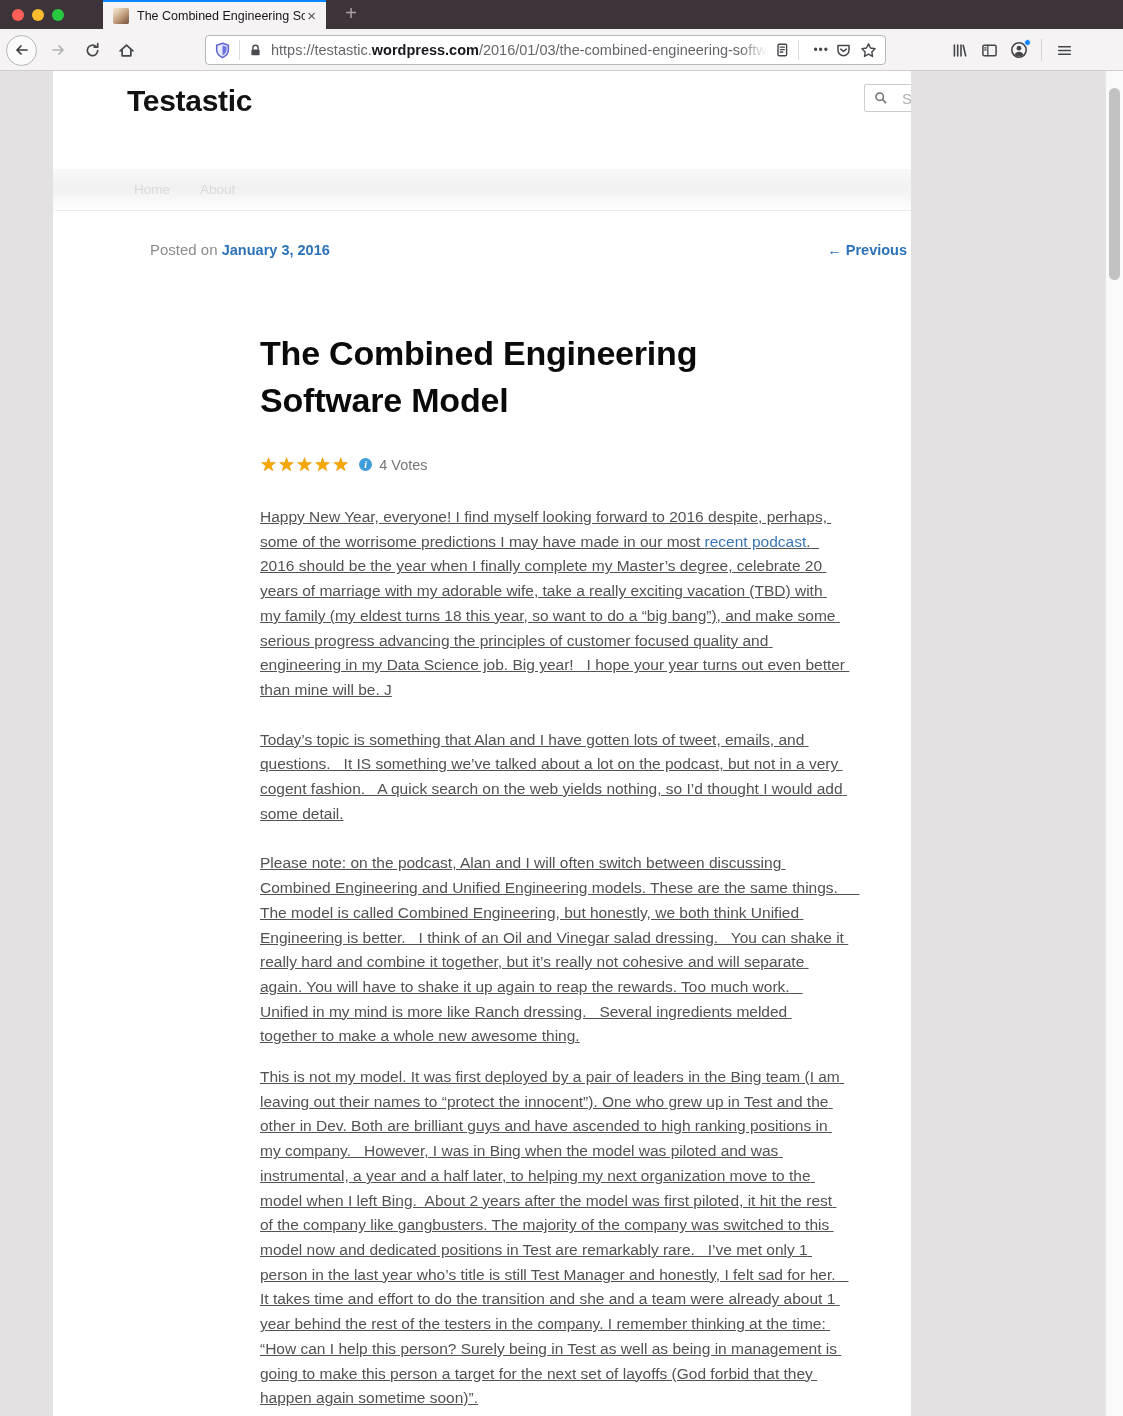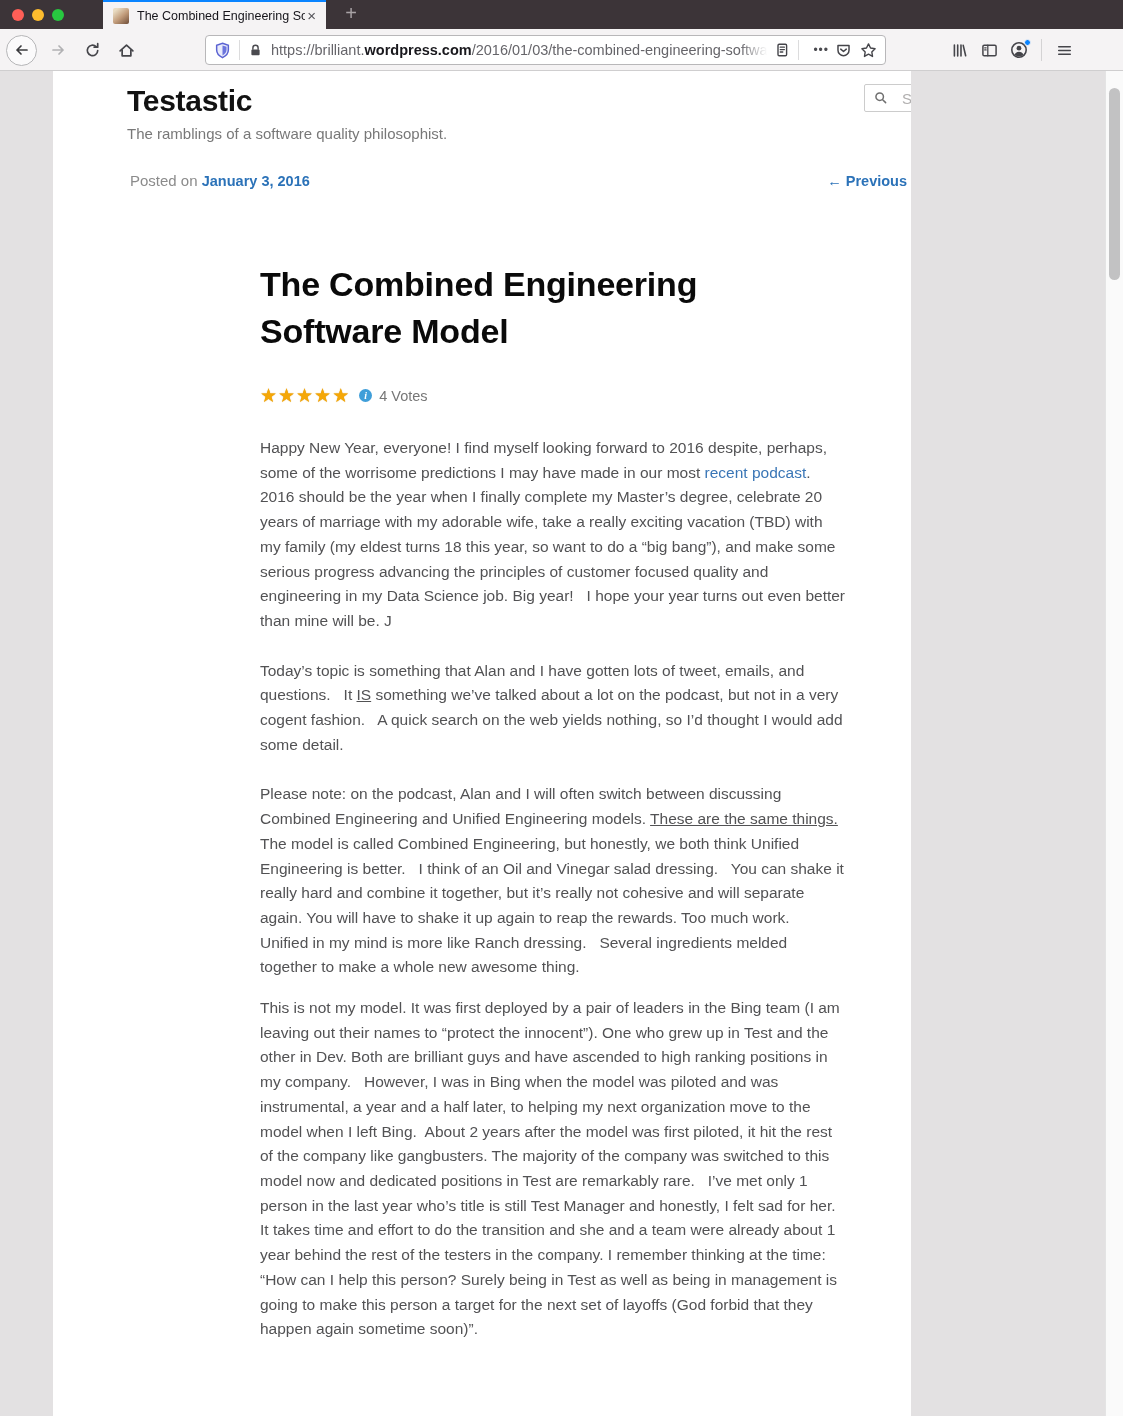--- a/index.html
+++ b/index.html
@@ -54,36 +54,36 @@
                border-radius:2px; display:flex; align-items:center; padding-left:9px; background:#fff; }
   .searchbox input { border:none; outline:none; width:72px; margin-left:14px; font-size:15px;
                      font-family:inherit; color:#444; background:transparent; }
   .searchbox input::placeholder { color:#b1afaf; }
 
   .mainnav { margin-top:51px; height:42px; border-radius:4px;
              background:linear-gradient(180deg,#f8f8f8 0%,#f1f1f1 45%,#fafafa 85%,#fefefe 100%);
              border-bottom:1px solid #e9e9e9; display:flex; align-items:center; padding-left:81px; gap:30px; }
   .mainnav a { font-size:13.5px; color:#dadada; text-decoration:none; }
 
-  .metarow { margin-top:30px; padding:0 78px 0 77px; display:flex; justify-content:space-between; align-items:center; }
+  .metarow { margin-top:30px; padding:0 78px 0 97px; display:flex; justify-content:space-between; align-items:center; }
   .posted { font-size:15px; color:#8b8b8b; }
   .bluelink { color:#2b72b8; font-weight:700; font-size:14.5px; text-decoration:none; }
   .pagenav { display:flex; gap:18px; }
 
   .article { width:586px; margin:72px auto 0; }
   .post-title { font-size:34px; font-weight:700; line-height:47px; color:#0a0a0a; letter-spacing:-0.2px; }
   .rating { margin-top:31px; display:flex; align-items:center; }
   .stars { font-size:19px; color:#f5a707; letter-spacing:1px; line-height:1;
            text-shadow:0 0 1px #d28c00; font-family:"DejaVu Sans",sans-serif; }
   .info-badge { margin-left:9px; width:13px; height:13px; border-radius:50%; background:#3f9ed9; color:#fff;
                 font-family:"Liberation Serif",serif; font-style:italic; font-weight:700; font-size:10px;
                 text-align:center; line-height:13px; }
   .votes { margin-left:7px; font-size:14.5px; color:#767676; }
 
-  .article p { margin-top:25px; font-size:15.5px; line-height:24.7px; color:#525254; white-space:pre-wrap; }
+  .article p { margin-top:25px; font-size:15.5px; line-height:24.7px; color:#525254; white-space:pre-wrap;text-decoration:underline; }
   .article p.first { margin-top:31px; }
   .article a.textlink { color:#3a76b6; text-decoration:none; }
   .u { text-decoration:underline; }
   .subhead { margin-top:27px; font-size:15.5px; font-weight:700; color:#222; }
   .article p.afterhead { margin-top:16px; }
 </style>
 </head>
 <body>
 
 <div class="tabbar">
@@ -129,21 +129,21 @@
   <div class="urlbar">
     <svg width="17" height="17" viewBox="0 0 16 16">
         <path d="M8 1.2 13.5 3v4.5c0 3.6-2.3 5.6-5.5 7.2-3.2-1.6-5.5-3.6-5.5-7.2V3z" fill="#e9ebfb" stroke="#5a62d2" stroke-width="1.4"></path>
         <path d="M8 3.2v9.4c2.3-1.3 3.8-2.8 3.8-5.3V4.4z" fill="#6b74dd"></path>
       </svg>
     <span class="sep"></span>
     <svg width="15" height="15" viewBox="0 0 16 16">
         <path d="M5.2 7.2V5.2a2.8 2.8 0 0 1 5.6 0v2" fill="none" stroke="#4a4a4f" stroke-width="1.5"></path>
         <rect x="3.6" y="6.9" width="8.8" height="6.2" rx="1" fill="#4a4a4f"></rect>
       </svg>
-    <span class="url-text"><span>https://brilliant.</span><b>wordpress.com</b><span>/2016/01/03/the-combined-engineering-software</span></span>
+    <span class="url-text"><span>https://testastic.</span><b>wordpress.com</b><span>/2016/01/03/the-combined-engineering-software</span></span>
     <svg width="16" height="16" viewBox="0 0 16 16">
         <rect x="4" y="2.2" width="8.6" height="11.6" rx="1.2" fill="none" stroke="#45454a" stroke-width="1.4"></rect>
         <path d="M6.2 5.2h4.2M6.2 7.6h4.2M6.2 10h2.6" stroke="#45454a" stroke-width="1.3" stroke-linecap="round"></path>
       </svg>
     <span class="sep"></span>
     <span class="dots">•••</span>
     <svg width="17" height="17" viewBox="0 0 16 16">
         <path d="M2.8 3.4h10.4v4.3a5.2 5.2 0 0 1-10.4 0z" fill="none" stroke="#45454a" stroke-width="1.4" stroke-linejoin="round"></path>
         <path d="M5.4 6.7 8 8.9l2.6-2.2" fill="none" stroke="#45454a" stroke-width="1.4" stroke-linecap="round" stroke-linejoin="round"></path>
       </svg>
@@ -180,30 +180,33 @@
         </svg>
     </span>
   </div>
 </div>
 
 <div class="page">
   <div class="wrapper">
 
     <div class="siteheader">
       <h1 class="site-title">Testastic</h1>
-      <div class="tagline">The ramblings of a software quality philosophist.</div>
       <div class="searchbox">
         <svg width="14" height="14" viewBox="0 0 16 16">
             <circle cx="6.5" cy="6.5" r="4.3" fill="none" stroke="#6f6f6f" stroke-width="1.7"></circle>
             <path d="M9.9 9.9 13.3 13.3" stroke="#6f6f6f" stroke-width="1.7" stroke-linecap="round"></path>
           </svg>
         <input type="text" placeholder="Search" style="">
       </div>
     </div>
 
+    <div class="mainnav">
+      <a href="#">Home</a>
+      <a href="#">About</a>
+    </div>
 
     <div class="metarow">
       <div class="posted"><span>Posted on</span> <a href="#" class="bluelink">January 3, 2016</a></div>
       <div class="pagenav">
         <a href="#" class="bluelink">← Previous</a>
         <a href="#" class="bluelink">Next →</a>
       </div>
     </div>
 
     <div class="article">

